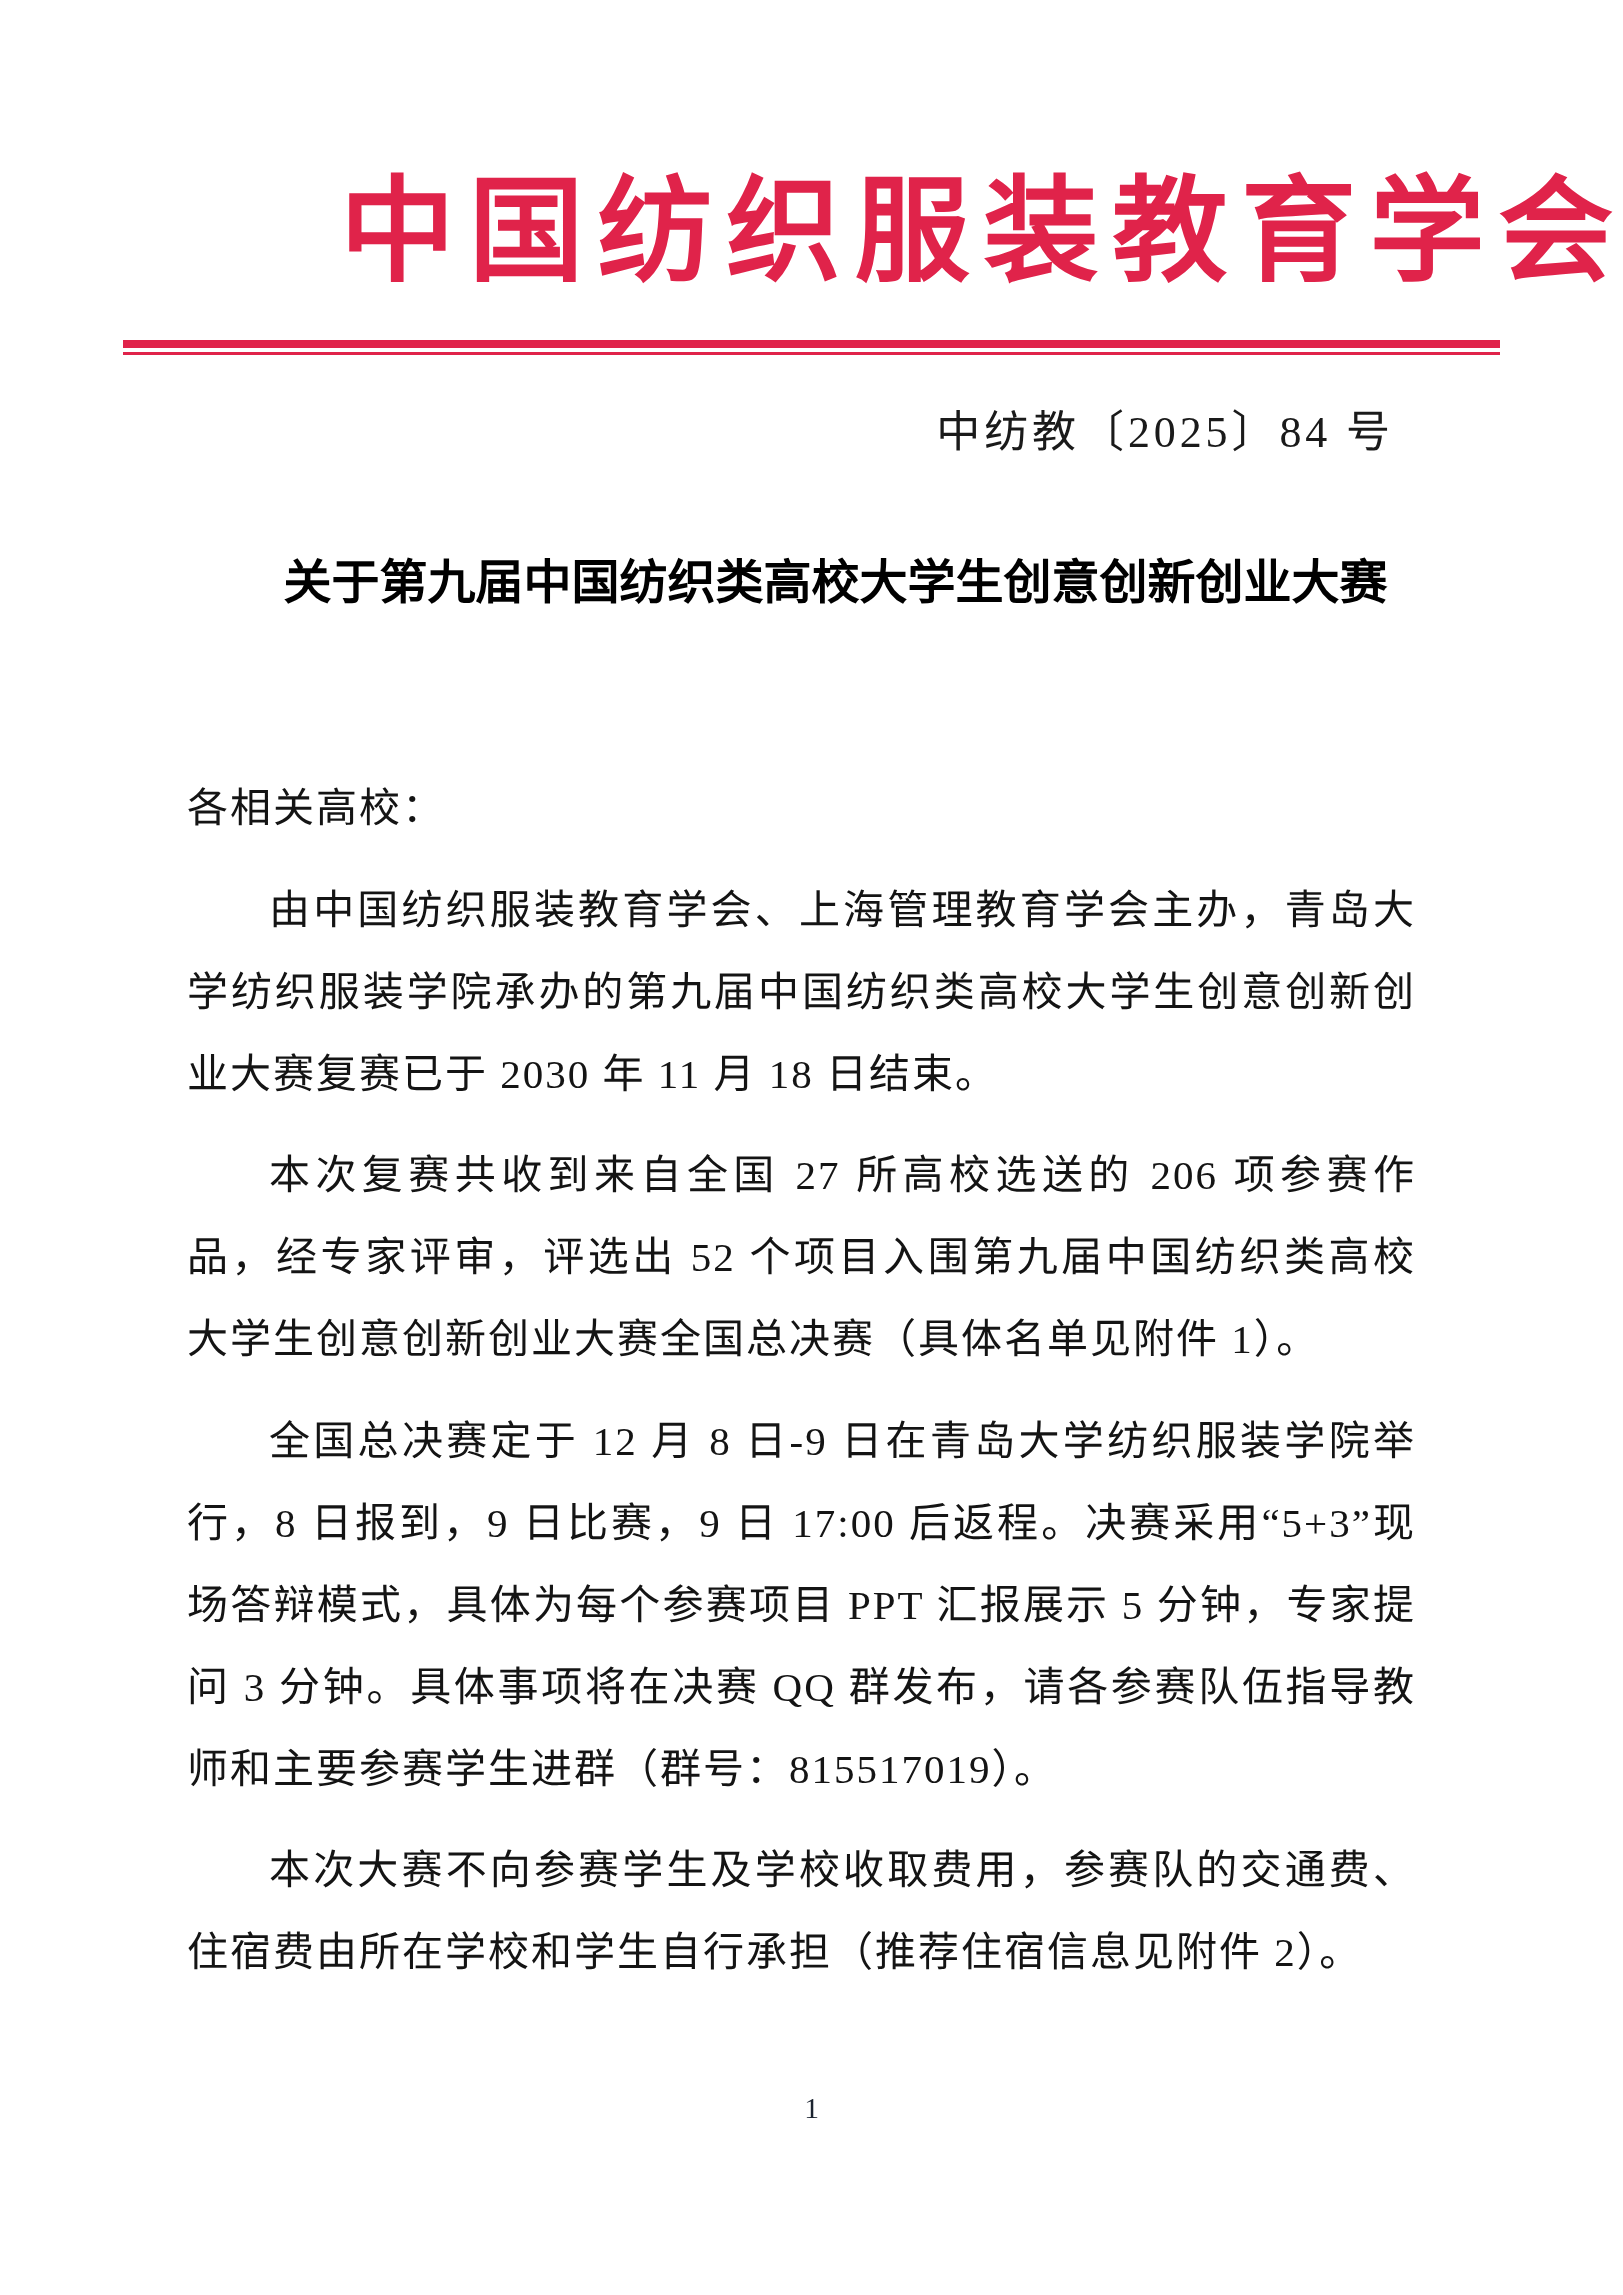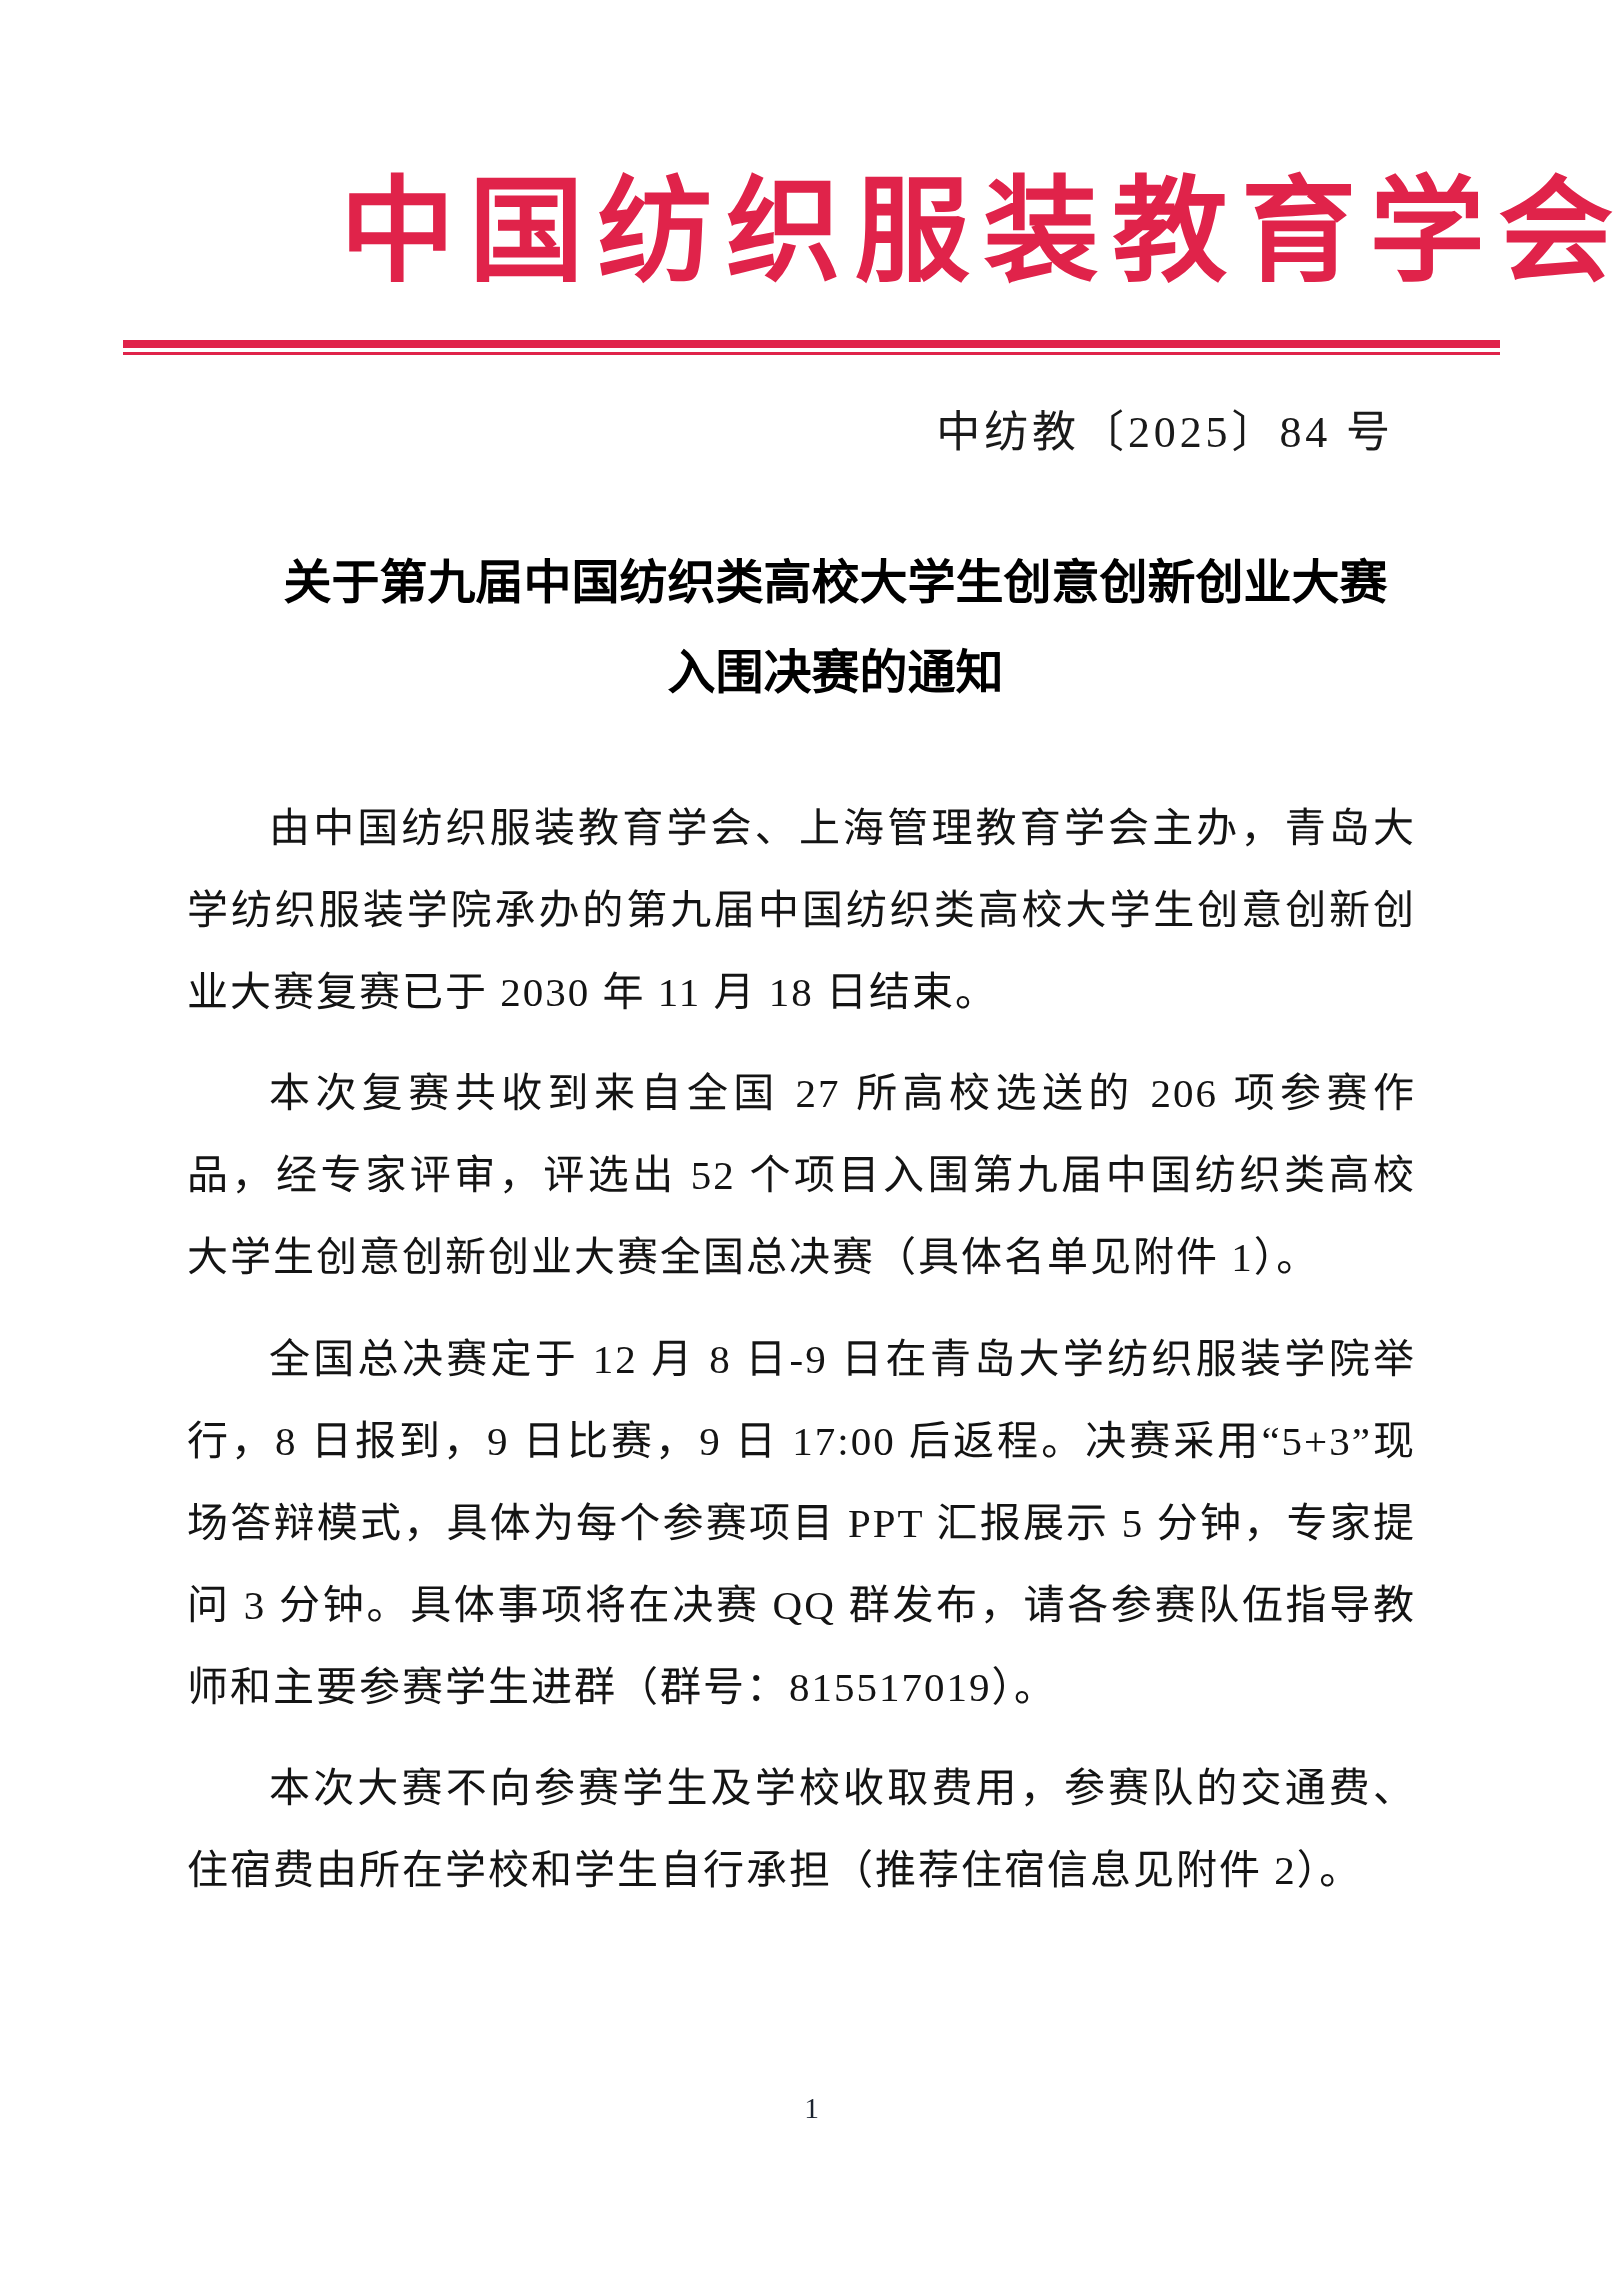--- a/index.html
+++ b/index.html
@@ -121,24 +121,24 @@
     <div class="header-rule">
       <div class="rule-thick"></div>
       <div class="rule-thin"></div>
     </div>
 
     <p class="doc-number">中纺教〔2025〕84 号</p>
   </header>
 
   <h2 class="notice-title">
     <span class="title-line">关于第九届中国纺织类高校大学生创意创新创业大赛</span>
-    <span class="title-line">入围决赛的通知</span>
   </h2>
 
   <main class="doc-body">
+    <p class="salutation">各相关高校：</p>
 
     <p class="para">由中国纺织服装教育学会、上海管理教育学会主办，青岛大学纺织服装学院承办的第九届中国纺织类高校大学生创意创新创业大赛复赛已于 2030 年 11 月 18 日结束。</p>
 
     <p class="para">本次复赛共收到来自全国 27 所高校选送的 206 项参赛作品，经专家评审，评选出 52 个项目入围第九届中国纺织类高校大学生创意创新创业大赛全国总决赛（具体名单见附件 1）。</p>
 
     <p class="para">全国总决赛定于 12 月 8 日-9 日在青岛大学纺织服装学院举行，8 日报到，9 日比赛，9 日 17:00 后返程。决赛采用“5+3”现场答辩模式，具体为每个参赛项目 PPT 汇报展示 5 分钟，专家提问 3 分钟。具体事项将在决赛 QQ 群发布，请各参赛队伍指导教师和主要参赛学生进群（群号：815517019）。</p>
 
     <p class="para">本次大赛不向参赛学生及学校收取费用，参赛队的交通费、住宿费由所在学校和学生自行承担（推荐住宿信息见附件 2）。</p>
   </main>
 

